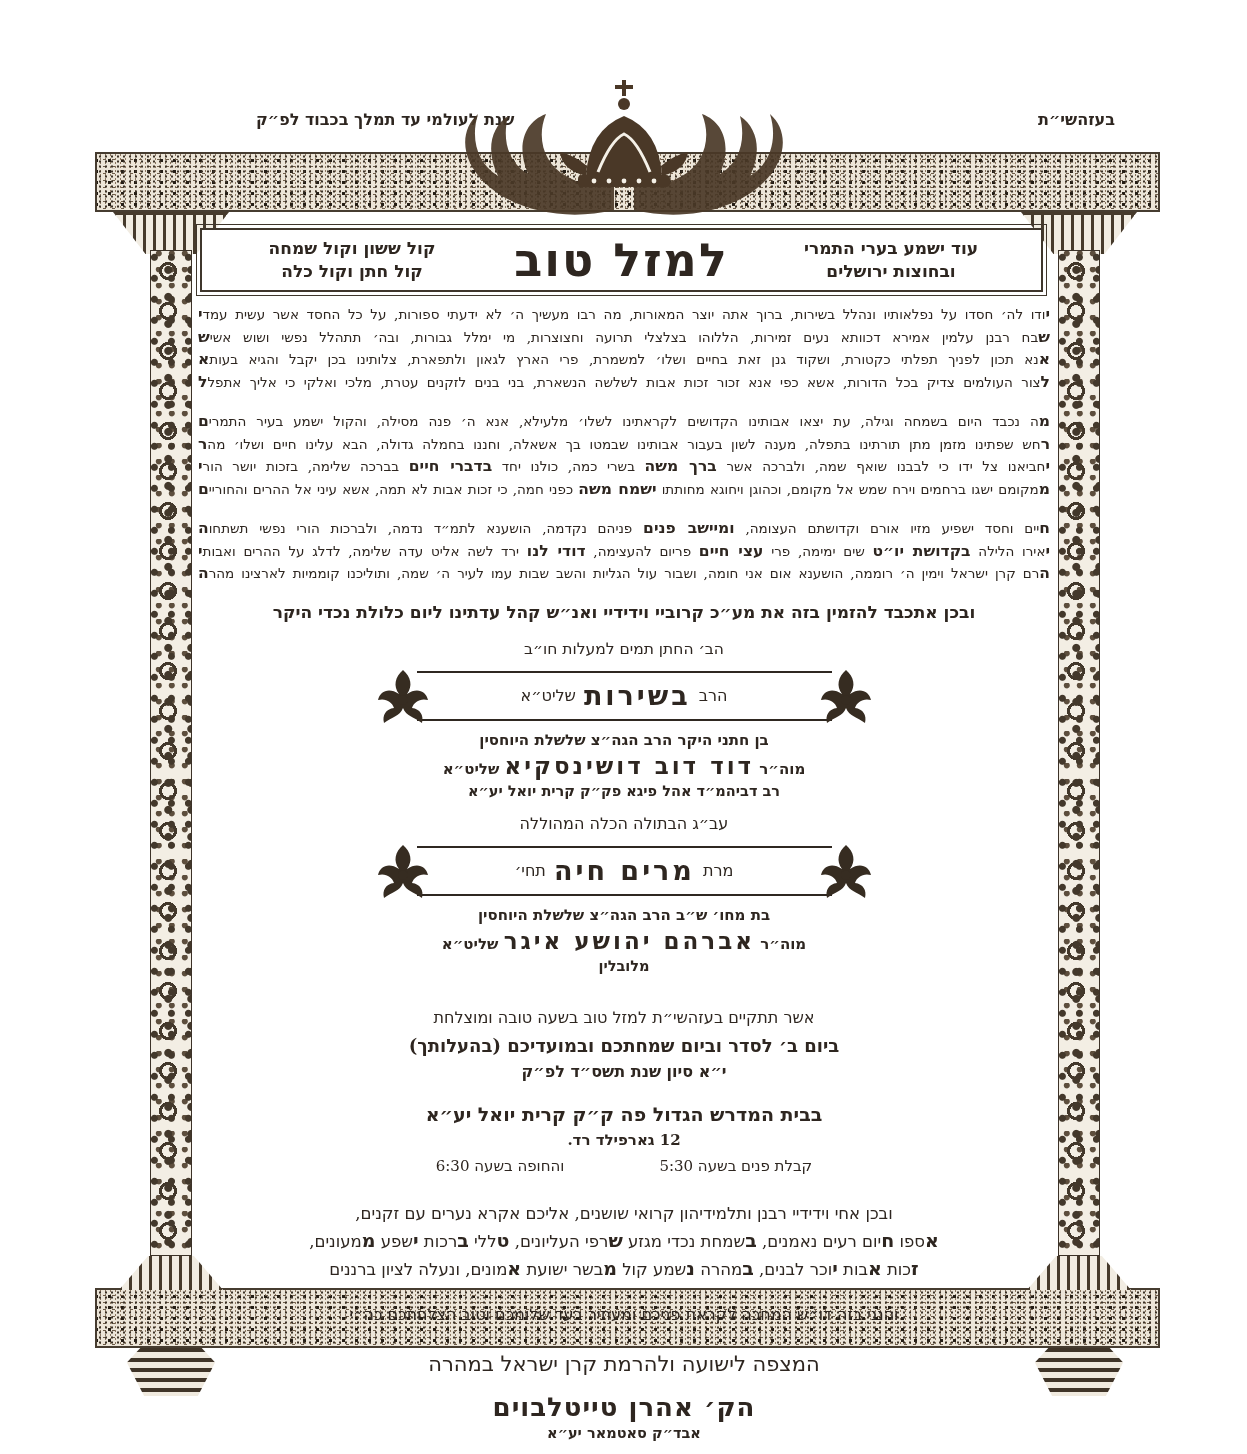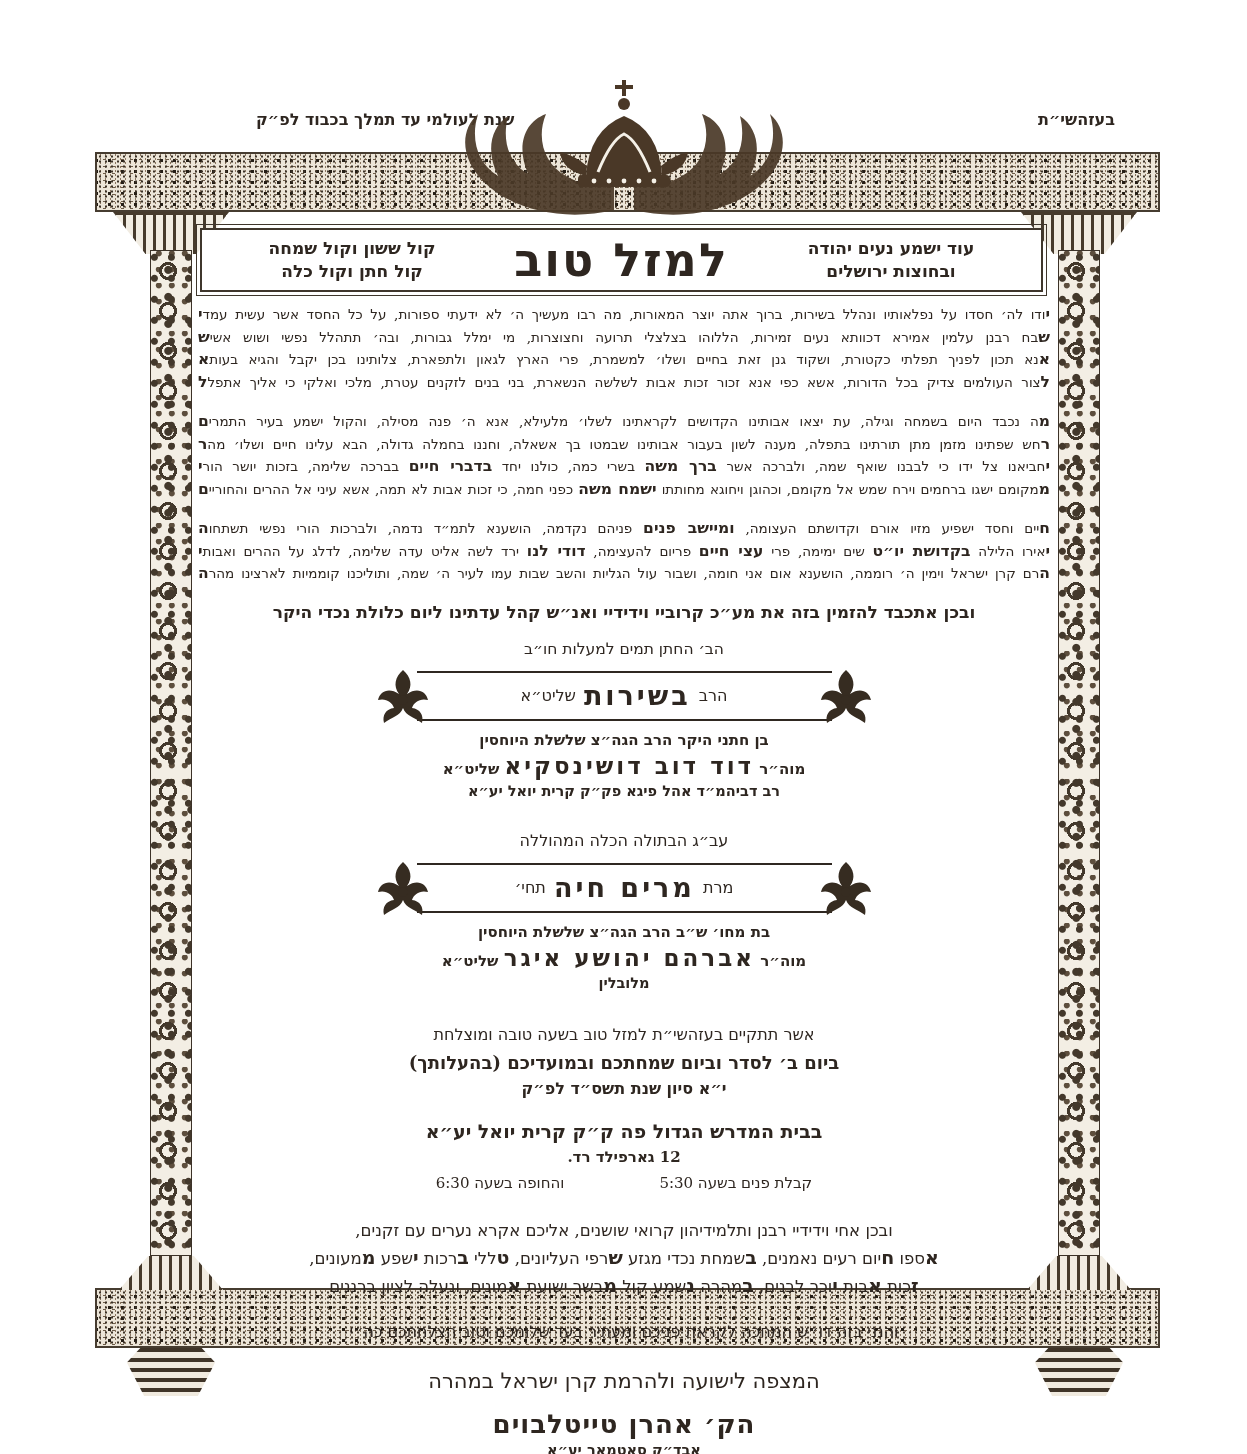--- a/index.html
+++ b/index.html
@@ -72,21 +72,21 @@
     display:flex;align-items:center;justify-content:center;gap:8px;}
   .banner .flourish{position:absolute;top:-9px;}
   .banner .flourish.fl-right{right:-44px;} .banner .flourish.fl-left{left:-44px;}
   .banner .nm-prefix,.banner .nm-suffix{font-size:16px;}
   .banner .nm-main{font-size:27px;font-weight:bold;letter-spacing:3px;}
 
   .lineage-small{font-size:15px;font-weight:bold;margin-top:4px;}
   .lineage-name{font-size:15px;font-weight:bold;margin-top:3px;}
   .lineage-name .big{font-size:23px;letter-spacing:3px;}
   .lineage-sub{font-size:14.5px;font-weight:bold;margin-top:3px;}
-  .kalla-intro{font-size:16px;margin-top:32px;}
+  .kalla-intro{font-size:16px;margin-top:15px;}
 
   #event-blessing{font-size:16px;margin-top:34px;}
   #event-day{font-size:18px;font-weight:bold;margin-top:8px;}
   #event-date{font-size:16px;font-weight:bold;margin-top:6px;}
   #event-venue{font-size:19px;font-weight:bold;margin-top:22px;}
   #event-address{font-size:15px;font-weight:bold;margin-top:6px;}
   #event-times{display:flex;justify-content:center;gap:95px;font-size:15px;margin-top:8px;}
 
   #closing-para{margin-top:26px;}
   #closing-para .pline{font-size:16.5px;line-height:26px;text-align:center;}
@@ -129,21 +129,21 @@
   <div class="col-capital" id="cap-right"></div>
   <div class="col-shaft" id="col-left"></div>
   <div class="col-shaft" id="col-right"></div>
   <div class="col-base" id="base-left"></div>
   <div class="col-base" id="base-right"></div>
   <div class="col-foot" id="foot-left"></div>
   <div class="col-foot" id="foot-right"></div>
 
   <div id="header-box">
     <div class="header-side">
-      <div>עוד ישמע נעים יהודה</div>
+      <div>עוד ישמע בערי התמרי</div>
       <div>ובחוצות ירושלים</div>
     </div>
     <div id="header-title">למזל טוב</div>
     <div class="header-side">
       <div>קול ששון וקול שמחה</div>
       <div>קול חתן וקול כלה</div>
     </div>
   </div>
 
   <div id="content">

